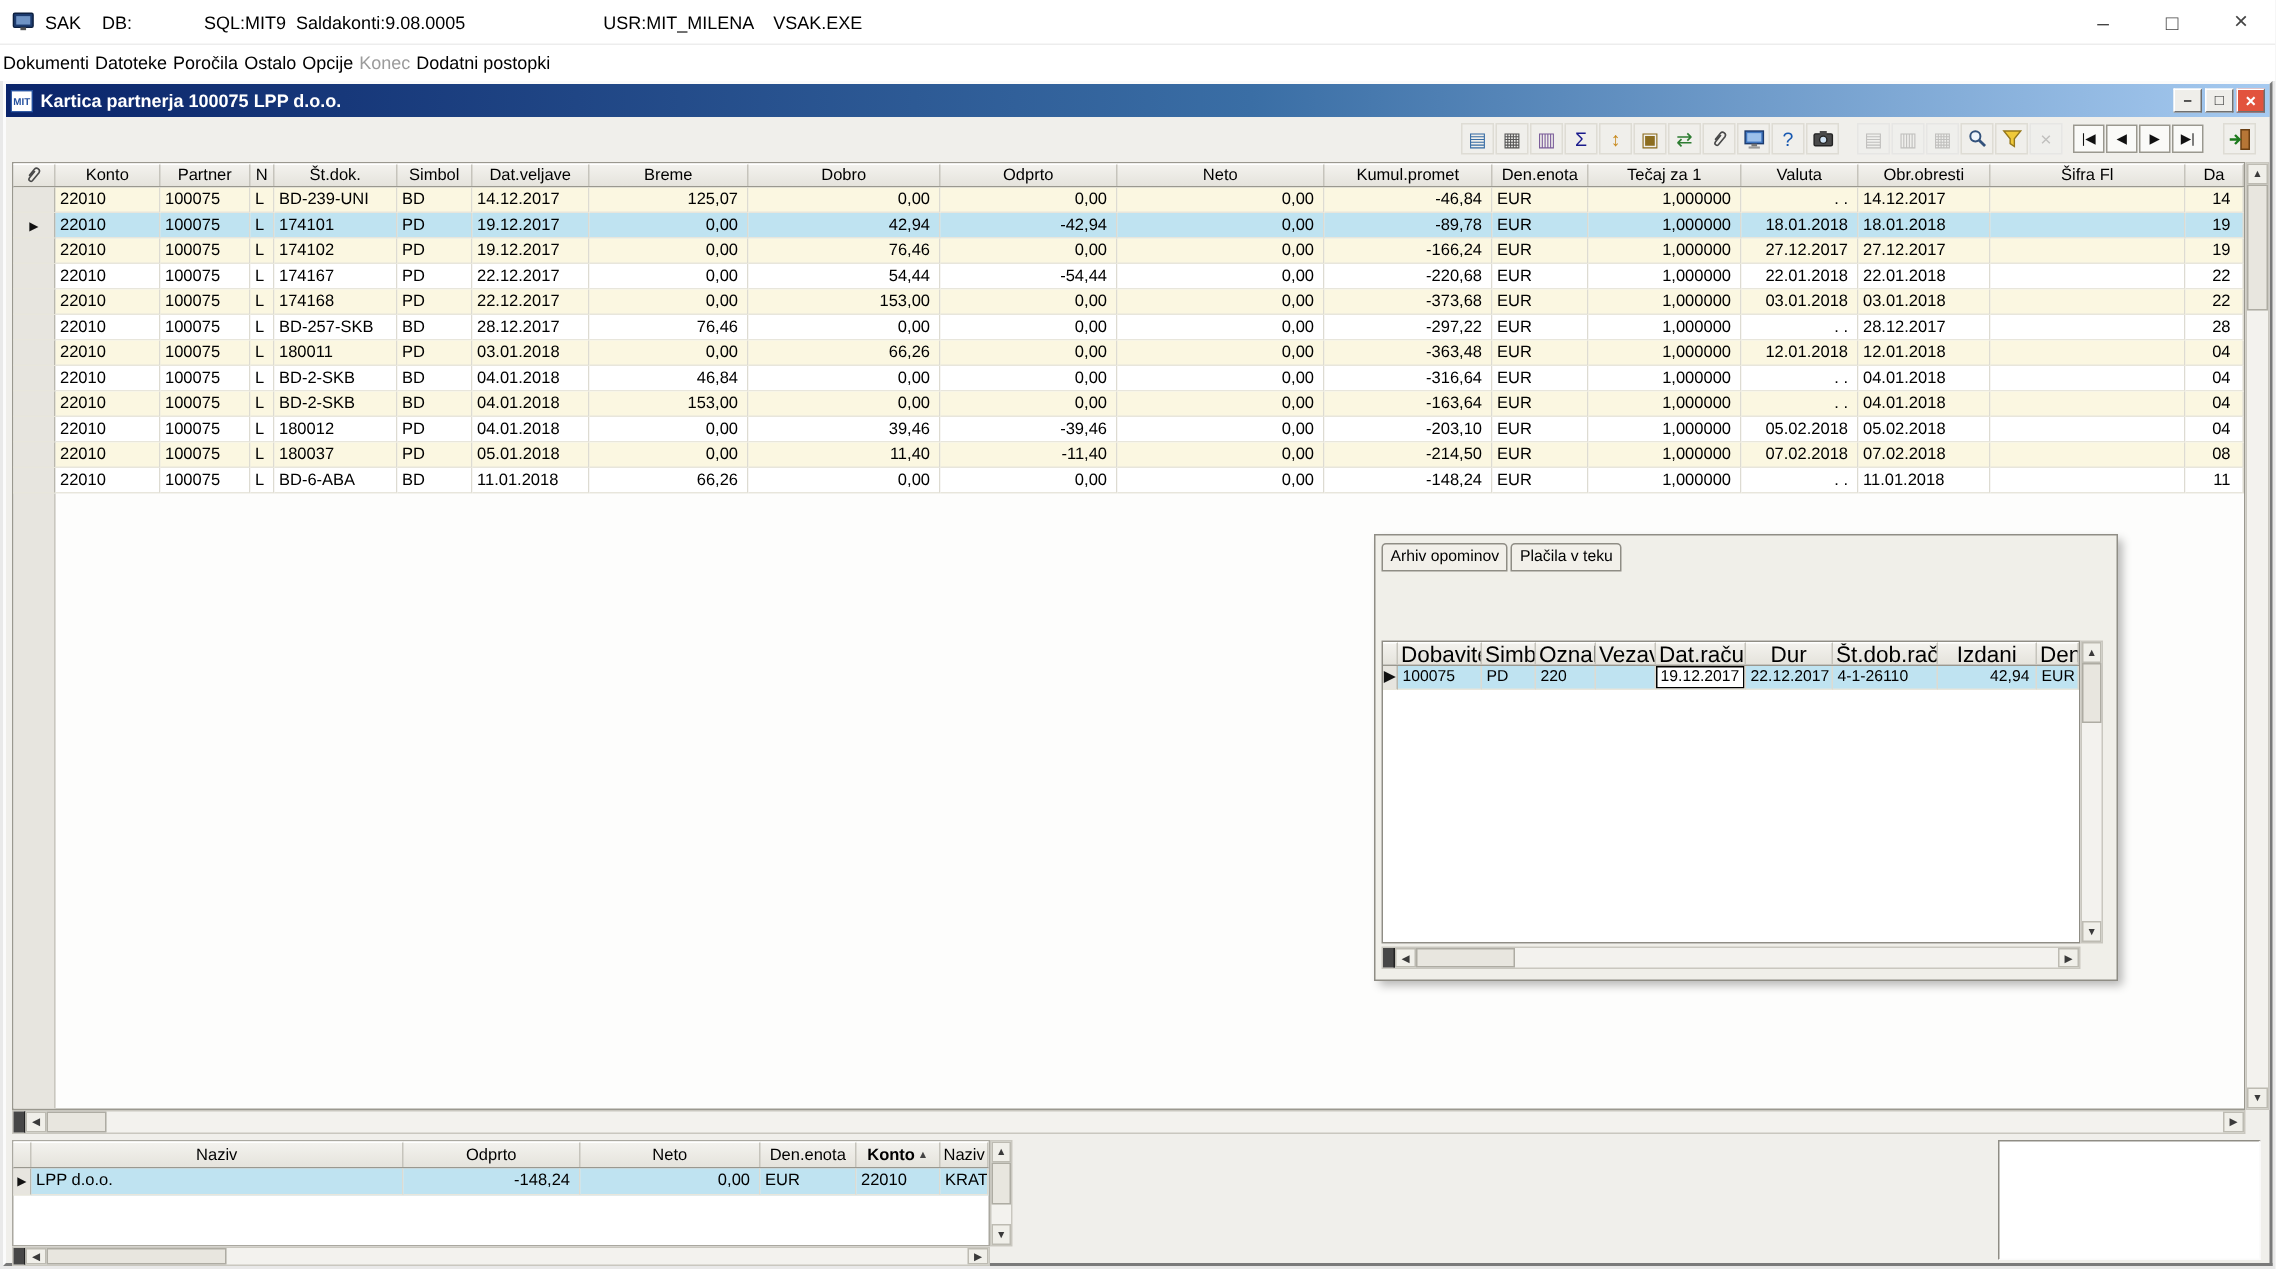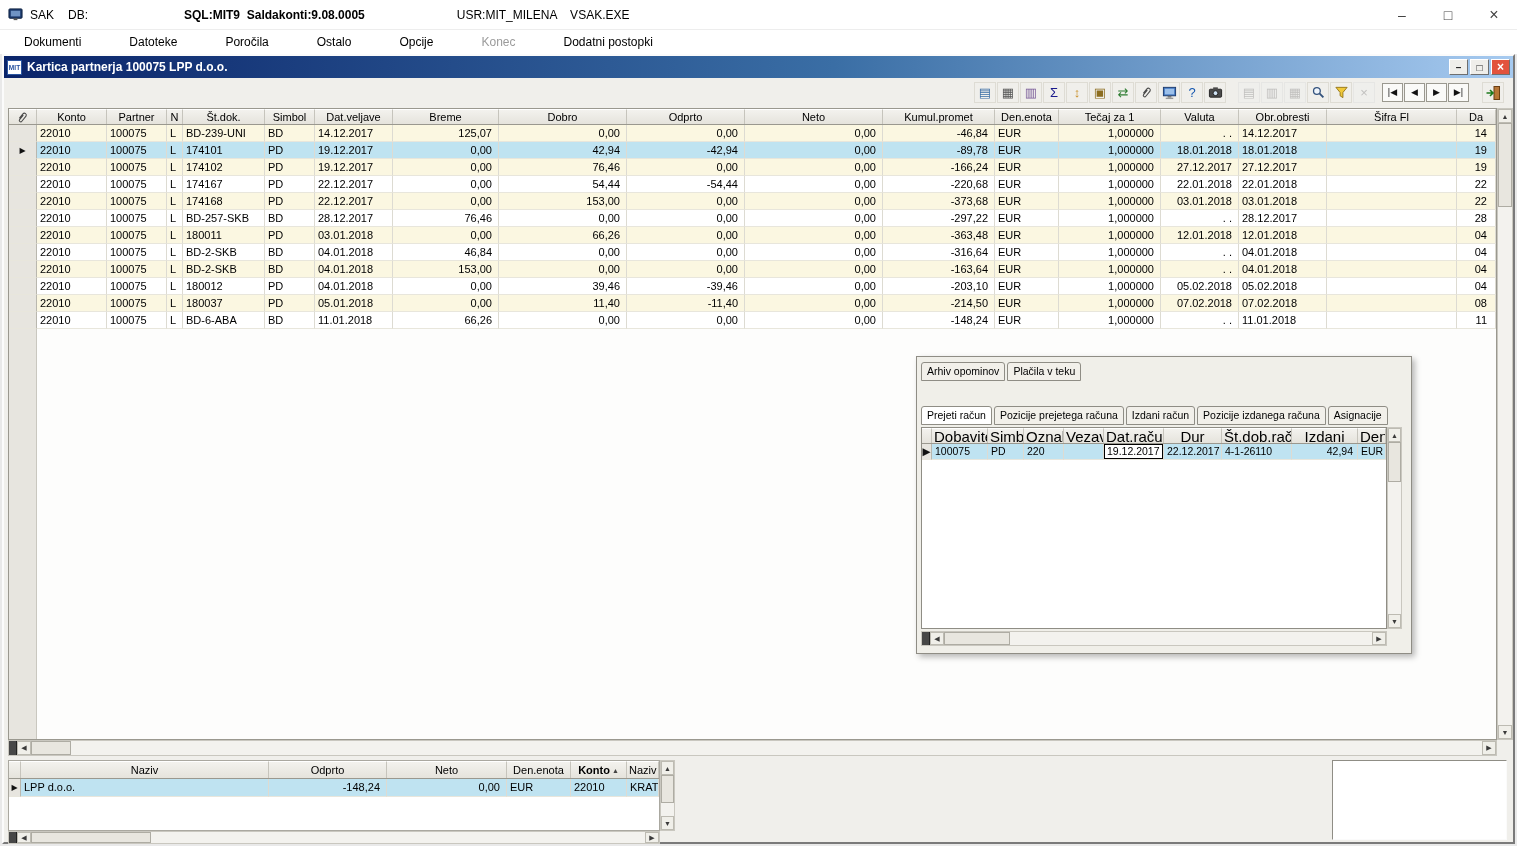--- a/index.html
+++ b/index.html
@@ -6,31 +6,31 @@
   html,body { width:1517px; height:846px; overflow:hidden; }
   body { position:relative; background:#e9e9e9; font-family:"Liberation Sans", sans-serif; color:#000; }
 
   
   #titlebar { position:absolute; left:0; top:0; width:1517px; height:30px; background:#ffffff;
               display:flex; align-items:center; font-size:12px; border-bottom:1px solid #ededed; }
   .app-ico { margin-left:8px; width:16px; height:16px; display:inline-flex; }
   .tt { white-space:pre; }
   .tt.app { margin-left:6px; font-weight:normal; }
   .tt.db { margin-left:14px; }
-  .tt.sql { margin-left:96px;font-weight:bold; }
+  .tt.sql { margin-left:48px; }
   .tt.usr { margin-left:92px; }
   .wc { margin-left:auto; display:flex; height:30px; }
   .wcb { width:46px; height:30px; display:flex; align-items:center; justify-content:center;
          font-size:14px; color:#444; }
   .wcb.close { font-size:16px; }
 
   
   #menubar { position:absolute; left:0; top:30px; width:1517px; height:24px; background:#ffffff;
              display:flex; align-items:center; font-size:12px; }
-  .menu-item { padding:0 24px; color:#000; }
+  .menu-item { padding:0 2px; color:#000; }
   .menu-item.disabled { color:#9b9b9b; }
 
   
   #child { position:absolute; left:2px; top:54px; width:1513px; height:790px;
            background:#f0efeb; border:2px solid; border-color:#fbfbfb #7a7a7a #7a7a7a #fbfbfb; }
   .ctitle { position:absolute; left:0; top:0; right:0; height:22px;
             background:linear-gradient(90deg,#0a246a 0%,#3a6ea5 55%,#a6caf0 100%);
             display:flex; align-items:center; color:#fff; font-weight:bold; font-size:12px; }
   .cico { margin-left:3px; width:15px; height:15px; display:inline-flex; }
   .ctext { margin-left:5px; white-space:nowrap; }
@@ -576,27 +576,20 @@
       <div class="hthumb"></div>
     </div>
     <div class="sba">▶</div>
   </div>
 
   <div id="detail">
     <div class="tabrow t1">
         <span class="tab">Arhiv opominov</span>
         <span class="tab">Plačila v teku</span>
       </div>
-    <div class="tabrow t3">
-        <span class="tab active">Prejeti račun</span>
-        <span class="tab">Pozicije prejetega računa</span>
-        <span class="tab">Izdani račun</span>
-        <span class="tab">Pozicije izdanega računa</span>
-        <span class="tab">Asignacije</span>
-      </div>
 
     <div id="dg">
       <div id="dg-head">
           <span class="th"></span>
           <span class="th">Dobavitelj</span>
           <span class="th">Simbol</span>
           <span class="th">Oznaka</span>
           <span class="th">Vezava</span>
           <span class="th">Dat.računa</span>
           <span class="th">Dur</span>

